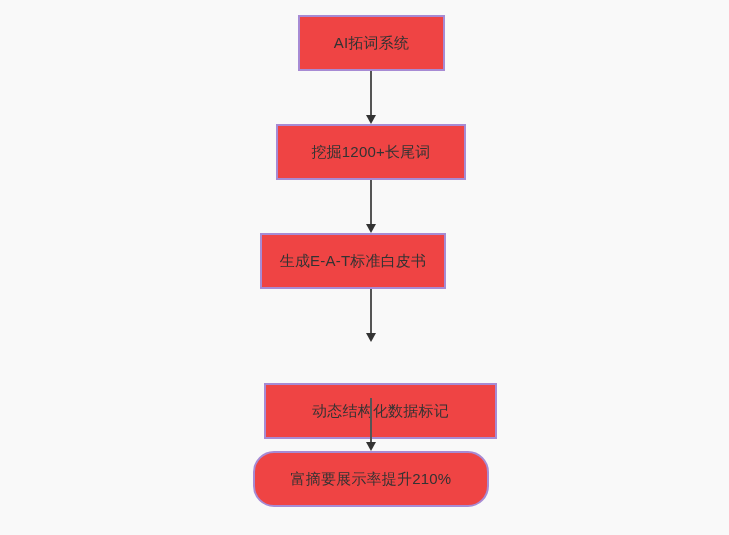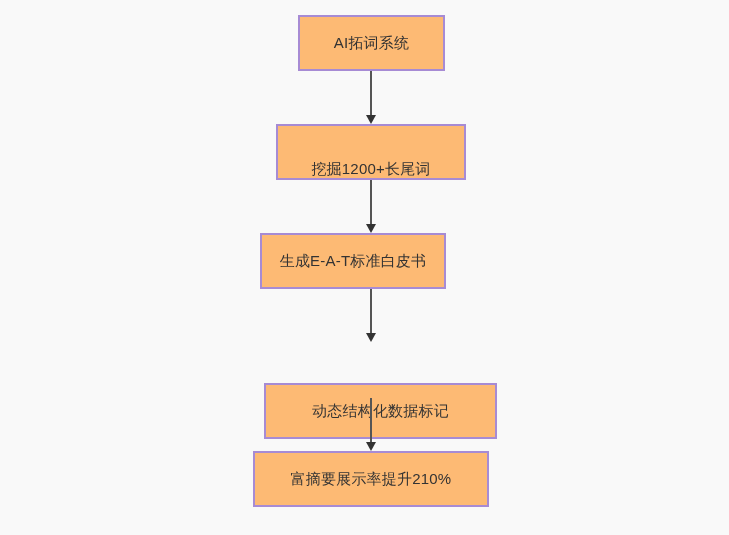--- a/index.html
+++ b/index.html
@@ -15,21 +15,21 @@
   }
   #flowchart-canvas {
     position: relative;
     width: 729px;
     height: 535px;
     background: #f9f9f9;
   }
   .node {
     position: absolute;
     box-sizing: border-box;
-    background: #fdba74;
+    background: #ef4444;
     border: 2px solid #a78bd4;
     border-radius: 0;
     height: 56px;
     display: flex;
     align-items: center;
     justify-content: center;
     color: #333333;
     font-size: 15px;
     line-height: 1.2;
     letter-spacing: 0.2px;
@@ -67,21 +67,21 @@
 
   <div class="node" style="left:298px; top:15px; width:147px;">
     <span class="node-label">AI拓词系统</span>
   </div>
 
   <div class="edge" style="left:364px; top:71px; height:53px;">
     <div class="edge-line"></div>
     <div class="edge-arrow"></div>
   </div>
 
-  <div class="node" style="left:276px; top:124px; width:190px;align-items:flex-end;">
+  <div class="node" style="left:276px; top:124px; width:190px;">
     <span class="node-label">挖掘1200+长尾词</span>
   </div>
 
   <div class="edge" style="left:364px; top:180px; height:53px;">
     <div class="edge-line"></div>
     <div class="edge-arrow"></div>
   </div>
 
   <div class="node" style="left:260px; top:233px; width:186px;">
     <span class="node-label">生成E-A-T标准白皮书</span>
@@ -94,17 +94,17 @@
 
   <div class="node" style="left:264px; top:342px; width:233px;margin-top:41px;">
     <span class="node-label">动态结构化数据标记</span>
   </div>
 
   <div class="edge" style="left:364px; top:398px; height:53px;">
     <div class="edge-line"></div>
     <div class="edge-arrow"></div>
   </div>
 
-  <div class="node" style="left:253px; top:451px; width:236px;">
+  <div class="node" style="left:253px; top:451px; width:236px;border-radius:21px;">
     <span class="node-label">富摘要展示率提升210%</span>
   </div>
 
 </div>
 
 </body></html>

